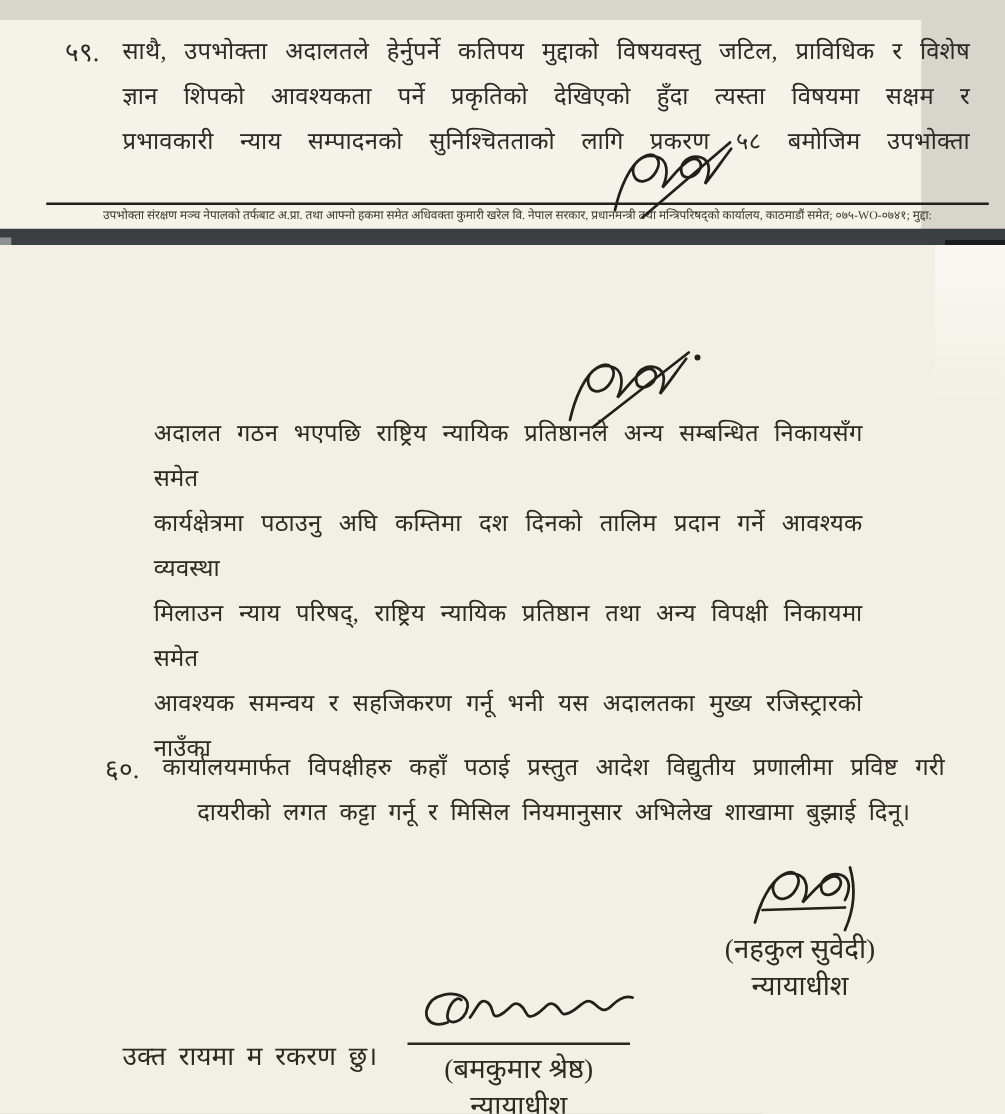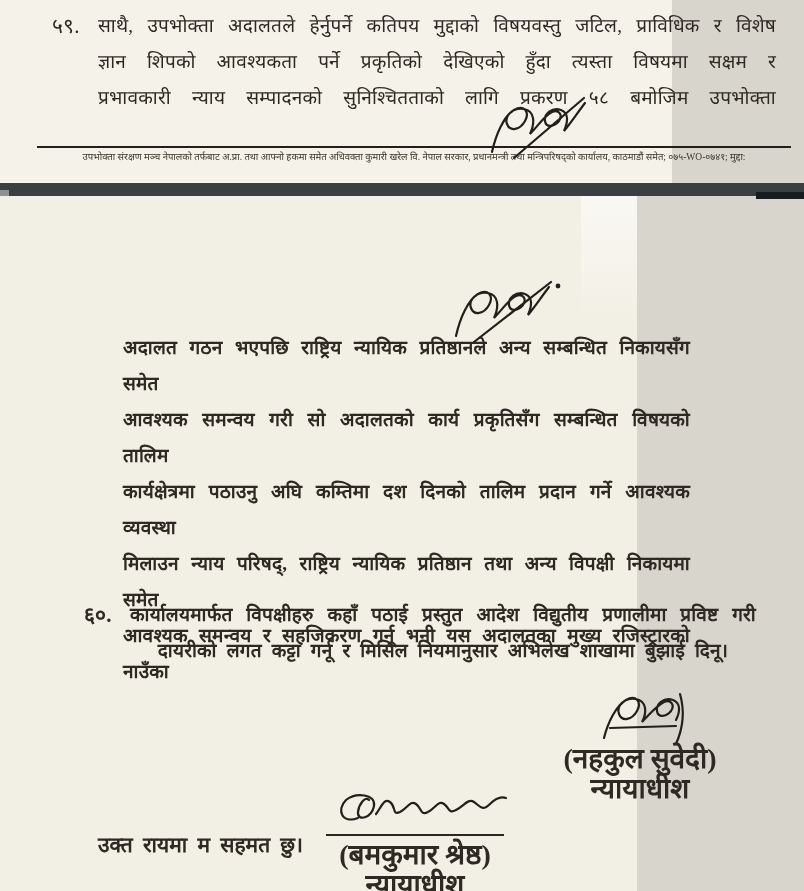--- a/index.html
+++ b/index.html
@@ -3,21 +3,21 @@
 <meta charset="utf-8">
 <style>
   html,body{margin:0;padding:0;background:#d8d5cc;}
   #stage{
     position:relative;width:804px;height:891px;overflow:hidden;
     font-family:"Liberation Serif","DejaVu Serif",serif;
     color:#2e2a23;
   }
   
   .page1{
-    position:absolute;left:0;top:0;width:672px;height:184px;
+    position:absolute;left:0;top:16px;width:737px;height:184px;
     background:#f5f2e9;border-bottom:2px solid #c9c6bb;
   }
   .para{display:flex;}
   .para .num{flex:0 0 46px;font-size:21px;line-height:36px;}
   .para .lines{flex:1;}
   .bodyline{
     font-size:19px;line-height:36px;white-space:nowrap;
     letter-spacing:.2px;word-spacing:5px;
   }
   .jline{text-align:justify;text-align-last:justify;white-space:normal;}
@@ -27,34 +27,33 @@
   .footer-text{
     position:absolute;left:36px;top:151px;width:756px;
     font-size:9.5px;line-height:13px;color:#3d382e;text-align:center;
   }
   
   .band{position:absolute;left:0;top:183px;width:804px;height:13px;background:#3c3f42;}
   .band-right{position:absolute;left:756px;top:192px;width:48px;height:7px;background:#191c1e;}
   .band-left{position:absolute;left:0;top:190px;width:9px;height:7px;background:#8e9192;}
   
   .page2{
-    position:absolute;left:0;top:196px;width:637px;height:695px;
+    position:absolute;left:0;top:196px;width:804px;height:695px;
     background:#f2efe4;
-    font-weight:bold;
   }
   .page2::after{
     content:"";position:absolute;right:0;top:0;width:56px;height:130px;
     background:linear-gradient(180deg,rgba(255,255,255,.55),rgba(255,255,255,0));
     pointer-events:none;
   }
   .pcont{position:absolute;left:123px;top:134px;width:567px;}
   .p60{position:absolute;left:84px;top:401px;width:672px;}
   .sig{position:absolute;}
   .sig path, .sig line{stroke:#23201b;fill:none;stroke-width:2.2;stroke-linecap:round;}
-  .judge-block{position:absolute;text-align:center;font-size:28px;line-height:30px;}
+  .judge-block{position:absolute;text-align:center;font-size:22px;line-height:30px;}
   .j1{left:560px;top:548px;width:160px;}
   .j2{left:320px;top:638px;width:190px;}
   .sig-underline{height:2px;background:#2a2720;margin:0 6px 4px 6px;}
   .concur{position:absolute;left:98px;top:634px;font-size:21px;word-spacing:5px;}
 </style>
 </head>
 <body>
 
 <div id="stage">
 
@@ -87,21 +86,20 @@
   <div class="page2">
 
     <svg class="sig" style="left:448px;top:80px;" width="122" height="68" viewBox="0 0 122 68">
       <path d="M8,60 C12,42 20,24 30,18 C40,12 46,20 41,29 C36,38 26,40 23,32 C20,24 29,15 40,17 C51,19 51,31 46,42 C54,34 60,24 68,20 C75,17 79,23 75,29 C70,35 62,36 61,29 C60,22 68,15 77,18 C85,21 84,30 80,39 C86,32 94,20 101,11"></path>
       <path d="M26,66 L103,6"></path>
       <circle cx="110" cy="10" r="2.4" fill="#23201b" stroke="none"></circle>
     </svg>
 
     <div class="pcont">
       <div class="bodyline jline">अदालत गठन भएपछि राष्ट्रिय न्यायिक प्रतिष्ठानले अन्य सम्बन्धित निकायसँग समेत</div>
-      <div class="bodyline jline">आवश्यक समन्वय गरी सो अदालतको कार्य प्रकृतिसँग सम्बन्धित विषयको तालिम</div>
       <div class="bodyline jline">कार्यक्षेत्रमा पठाउनु अघि कम्तिमा दश दिनको तालिम प्रदान गर्ने आवश्यक व्यवस्था</div>
       <div class="bodyline jline">मिलाउन न्याय परिषद्, राष्ट्रिय न्यायिक प्रतिष्ठान तथा अन्य विपक्षी निकायमा समेत</div>
       <div class="bodyline jline">आवश्यक समन्वय र सहजिकरण गर्नू भनी यस अदालतका मुख्य रजिस्ट्रारको नाउँका</div>
     </div>
 
     <div class="para p60">
       <div class="num bodyline">६०.</div>
       <div class="lines">
         <div class="bodyline jline">कार्यालयमार्फत विपक्षीहरु कहाँ पठाई प्रस्तुत आदेश विद्युतीय प्रणालीमा प्रविष्ट गरी</div>
         <div class="bodyline lline">दायरीको लगत कट्टा गर्नू र मिसिल नियमानुसार अभिलेख शाखामा बुझाई दिनू।</div>
@@ -111,21 +109,21 @@
     <svg class="sig" style="left:596px;top:486px;" width="112" height="66" viewBox="0 0 112 66">
       <path d="M8,56 C12,40 20,24 30,18 C40,12 46,20 41,29 C36,38 26,40 23,32 C20,24 29,15 40,17 C51,19 51,31 46,40 C54,32 60,24 68,20 C75,17 79,23 75,29 C70,35 62,36 61,29 C60,22 68,15 77,18 C85,21 84,30 80,38"></path>
       <path d="M14,46 L80,44"></path>
       <path d="M84,12 C88,26 88,44 80,62"></path>
     </svg>
     <div class="judge-block j1">
       <div>(नहकुल सुवेदी)</div>
       <div>न्यायाधीश</div>
     </div>
 
-    <div class="concur">उक्त रायमा म सहमत छु।</div>
+    <div class="concur">उक्त रायमा म रकरण छु।</div>
 
     <svg class="sig" style="left:330px;top:592px;" width="180" height="44" viewBox="0 0 180 44">
       <path d="M28,30 C12,36 6,22 16,12 C26,4 46,6 44,18 C42,30 27,34 28,24 C29,16 35,8 39,12"></path>
       <path d="M46,26 C52,18 54,10 60,14 C66,18 62,28 70,24 C78,20 80,12 86,16 C92,20 90,28 98,24 C106,20 108,12 114,16 C120,20 118,26 126,22 C134,18 138,10 144,14 C150,18 152,24 160,16 C165,11 170,8 176,10"></path>
     </svg>
     <div class="judge-block j2">
       <div class="sig-underline"></div>
       <div>(बमकुमार श्रेष्ठ)</div>
       <div>न्यायाधीश</div>
     </div>

